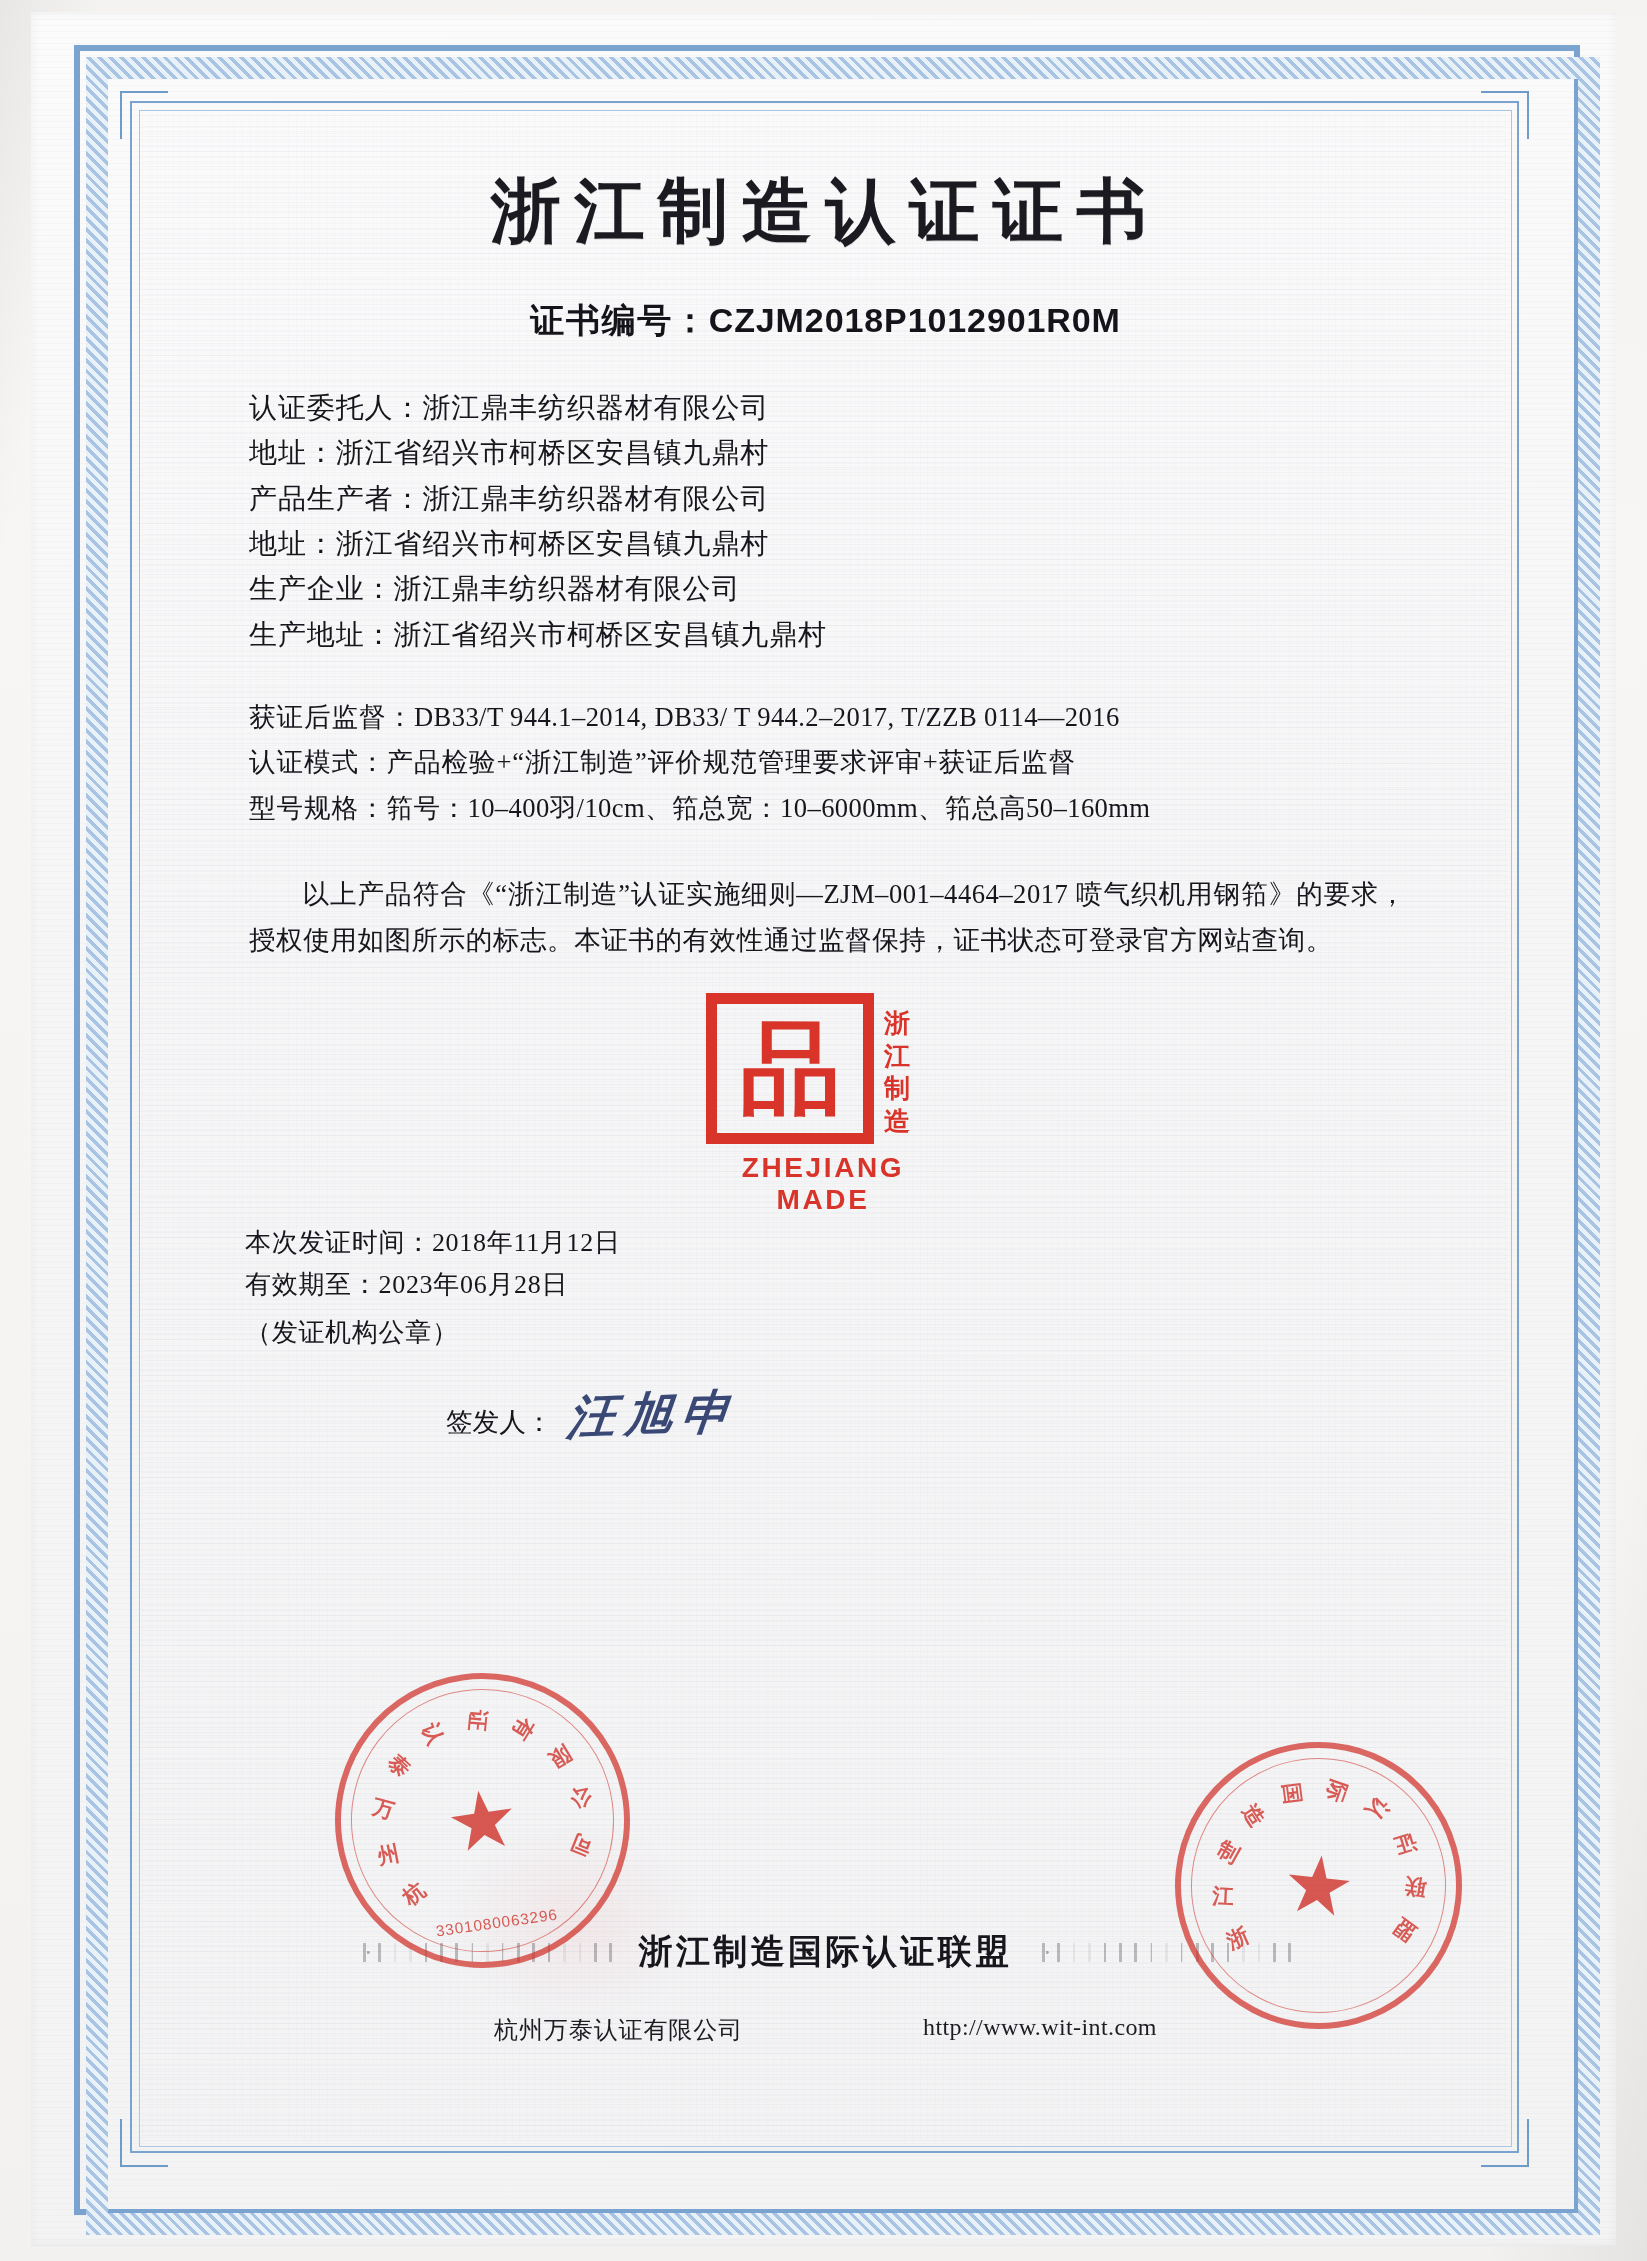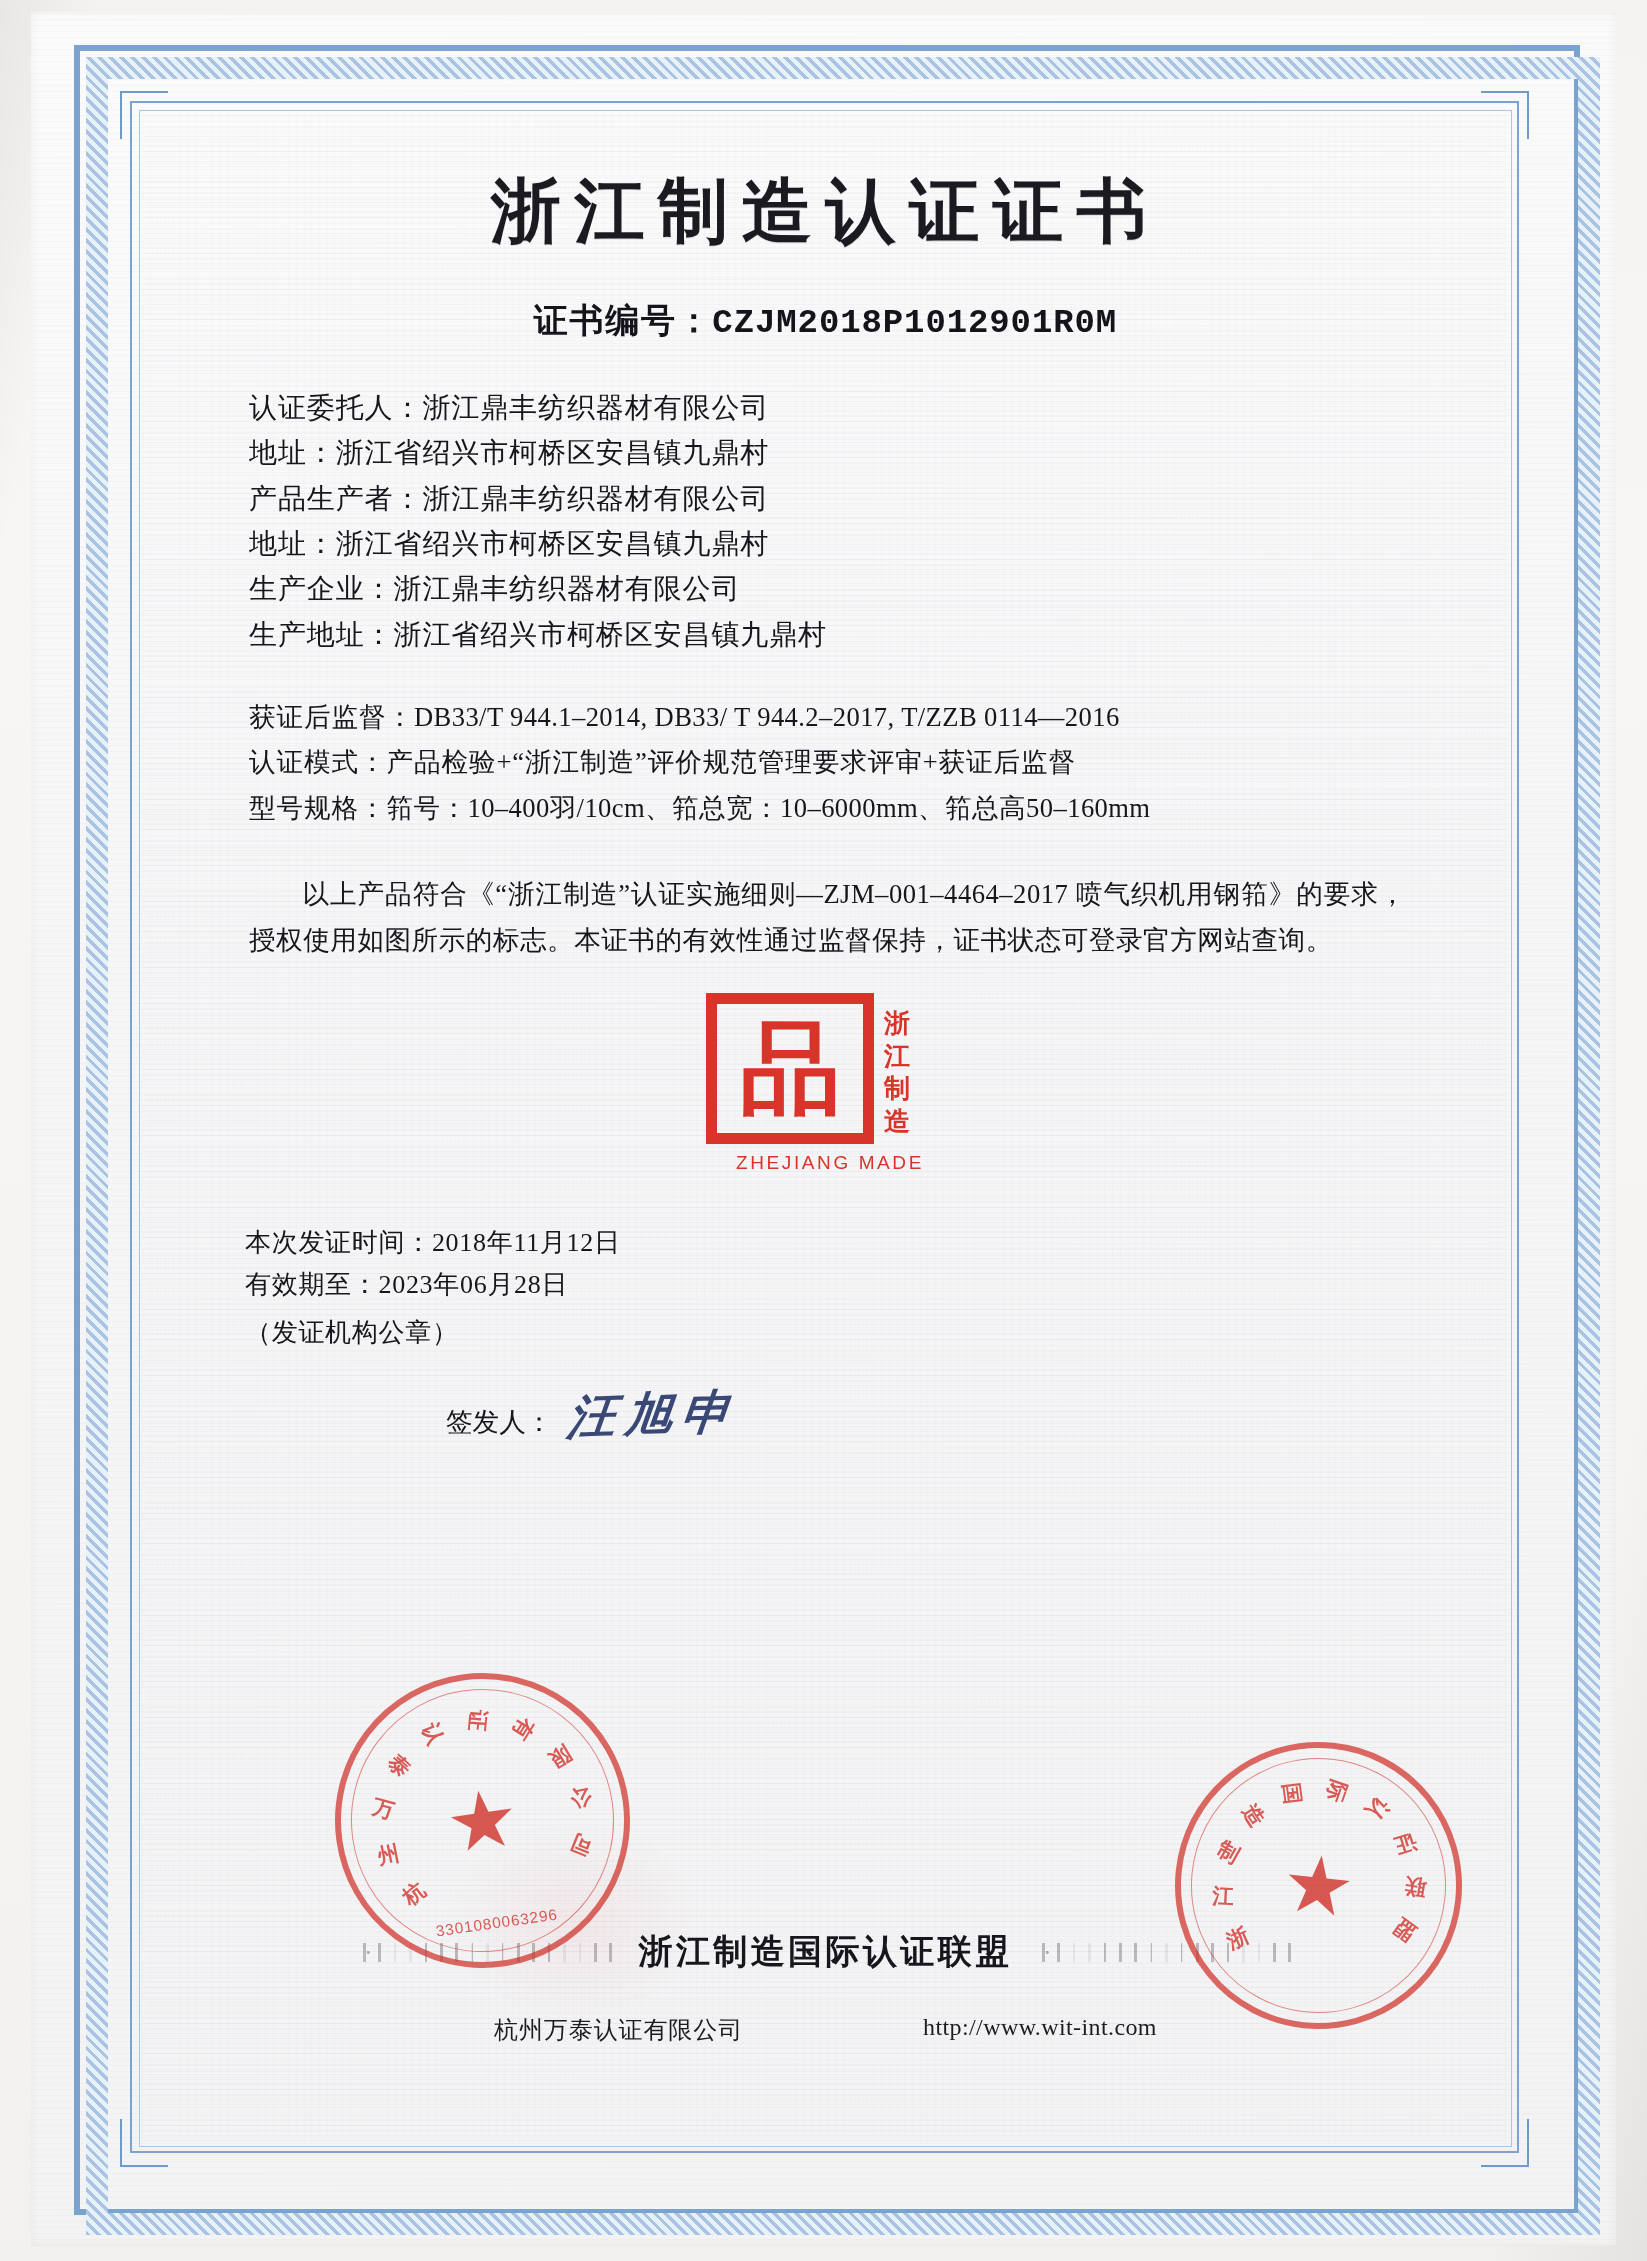--- a/index.html
+++ b/index.html
@@ -123,21 +123,21 @@
 
   .cert-number {
     margin-top: 39px;
     text-align: center;
     font-size: 34px;
     letter-spacing: 1.7px;
     color: #14141a;
     font-weight: 600;
   }
   .cert-number .num {
-    font-family: Liberation Mono, monospace;
+    font-family: Liberation Sans, sans-serif;
     letter-spacing: 0.9px;
   }
 
   .fields {
     margin-top: 41px;
     padding-left: 86px;
   }
   .field-row {
     font-size: 28px;
     line-height: 1.62;
@@ -214,28 +214,28 @@
     top: 19px;
     width: 45px;
     color: #d8342a;
     font-size: 26px;
     line-height: 1.25;
     font-weight: 700;
     letter-spacing: 0.9px;
   }
   .logo-en {
     position: absolute;
-    left: 11px;
+    left: 4px;
     top: 163px;
     width: 244px;
     text-align: center;
     color: #d8342a;
     font-family: "Liberation Sans", sans-serif;
-    font-size: 19px;
-    font-weight: 400;
+    font-size: 28px;
+    font-weight: 700;
     letter-spacing: 2.6px;
   }
 
   
   .dates {
     margin-top: 19px;
     padding-left: 82px;
     position: relative;
     z-index: 3;
   }

